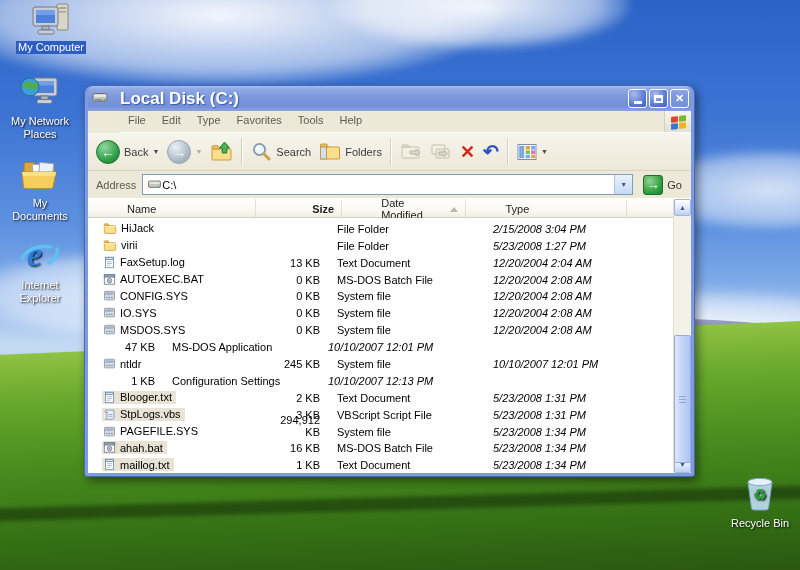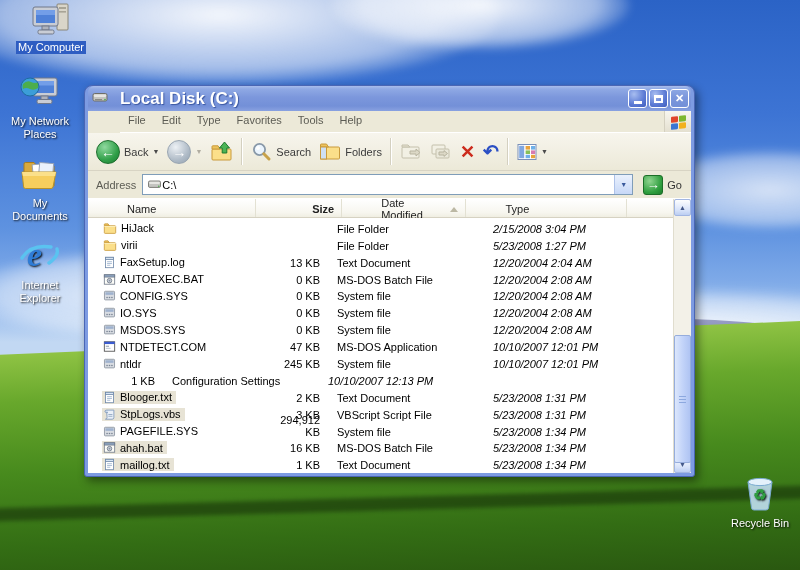--- a/index.html
+++ b/index.html
@@ -466,33 +466,20 @@
                       </svg>
                     </span>
                     <span>MSDOS.SYS</span>
                   </span>
                 </span>
                 <span class="cell-size">0 KB</span>
                 <span class="cell-type">System file</span>
                 <span class="cell-date">12/20/2004 2:08 AM</span>
               </div>
               <div class="row">
-                <span class="cell-name">
-                  <span class="name-chip">
-                    <span style="display: inline-flex;">
-                      <svg width="13" height="13" viewBox="0 0 16 16">
-                        <rect x="1.6" y="2.2" width="12.8" height="11.6" fill="#FFFFFF" stroke="#444"></rect>
-                        <rect x="1.6" y="2.2" width="12.8" height="2.8" fill="#3B5BD0"></rect>
-                        <rect x="3.4" y="7" width="4" height="1.4" fill="#9AA4B4"></rect>
-                        <rect x="3.4" y="9.6" width="6" height="1.4" fill="#C4CCD8"></rect>
-                      </svg>
-                    </span>
-                    <span>NTDETECT.COM</span>
-                  </span>
-                </span>
                 <span class="cell-size">47 KB</span>
                 <span class="cell-type">MS-DOS Application</span>
                 <span class="cell-date">10/10/2007 12:01 PM</span>
               </div>
               <div class="row">
                 <span class="cell-name">
                   <span class="name-chip">
                     <span style="display: inline-flex;">
                       <svg width="13" height="13" viewBox="0 0 16 16">
                         <rect x="1.8" y="2.8" width="12.4" height="10.6" rx="1" fill="#D8DCE2" stroke="#88909C"></rect>

